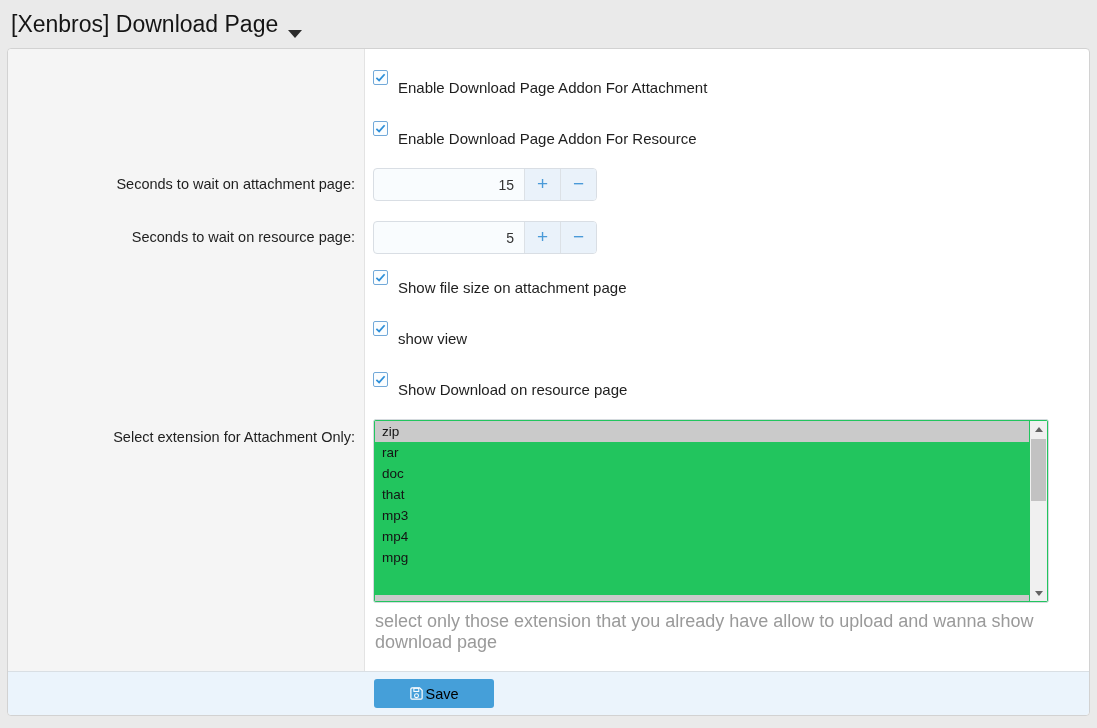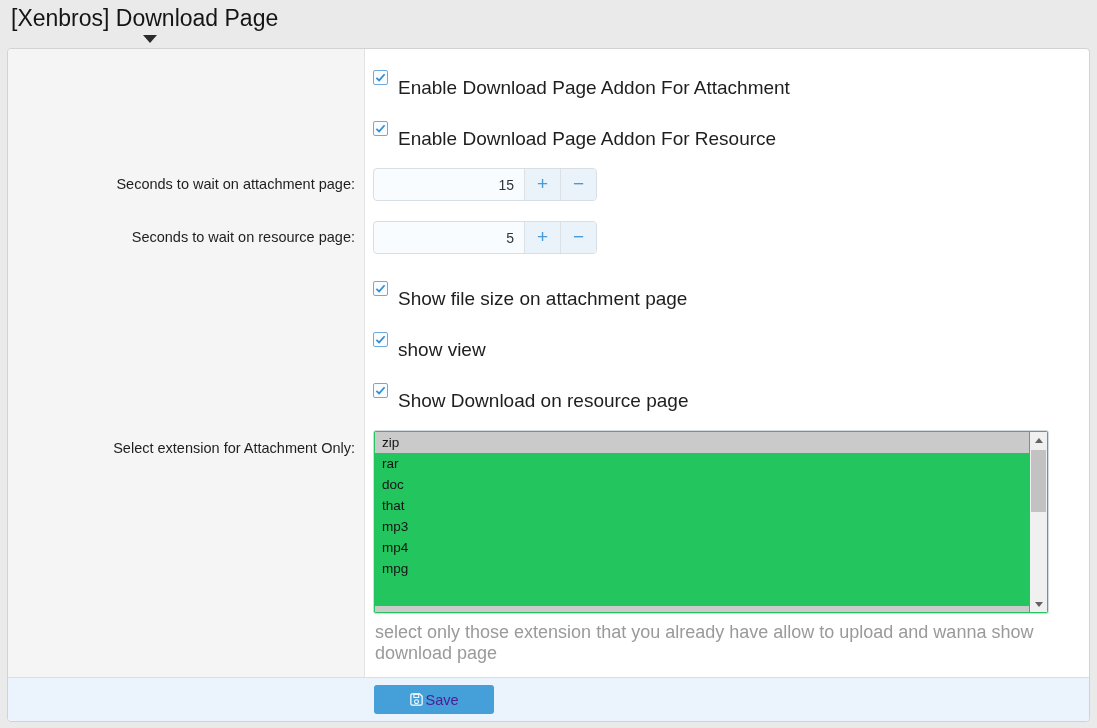--- a/index.html
+++ b/index.html
@@ -12,21 +12,21 @@
   }
   *{margin:0;padding:0;box-sizing:border-box;}
   html,body{width:1097px;height:728px;}
   body{
     background:var(--page-bg);
     font-family:"Liberation Sans","DejaVu Sans",sans-serif;
     color:#222; overflow:hidden;
   }
   
   .title-bar{height:48px;display:flex;align-items:center;padding-left:11px;}
-  .page-title{font-size:23px;font-weight:400;color:#151515;display:flex;align-items:center;flex-direction:column;}
+  .page-title{font-size:23px;font-weight:400;color:#151515;display:flex;align-items:flex-end;}
   .caret{width:0;height:0;border-left:7px solid transparent;border-right:7px solid transparent;
     border-top:8px solid #2b2b2b;display:inline-block;margin-left:10px;margin-top:3px;cursor:pointer;}
   
   .form-box{margin:0 7px;width:1083px;background:var(--box-bg);
     border:1px solid var(--box-border);border-radius:4px;}
   .form-body{position:relative;padding:20px 0 13px;min-height:622px;}
   .label-col-bg{position:absolute;left:0;top:0;bottom:0;width:357px;
     background:var(--label-col-bg);border-right:1px solid var(--label-col-border);
     border-top-left-radius:4px;}
   .row{position:relative;display:flex;}
@@ -34,22 +34,22 @@
     font-size:14.5px;color:#1e1e1e;}
   .row-content{padding-left:8px;flex:1;}
   
   .cb-row{height:17px;}
   .cb-row .row-label{visibility:hidden;}
   .cb-wrap{display:inline-flex;align-items:center;cursor:pointer;height:17px;}
   .checkbox{width:15px;height:15px;border:1px solid var(--checkbox-border);border-radius:2px;
     background:#fafdff;display:inline-flex;align-items:center;justify-content:center;flex:none;}
   .checkbox svg{visibility:hidden;}
   .checkbox.checked svg{visibility:visible;}
-  .cb-text{margin-left:10px;font-size:19px;color:#1e1e1e;white-space:nowrap;margin-top:20px;}
-  .mb34{margin-bottom:34px;} .mb31{margin-bottom:31px;} .mb32{margin-bottom:20px;} .mb35{margin-bottom:26px;}
+  .cb-text{margin-left:10px;font-size:15px;color:#1e1e1e;white-space:nowrap;margin-top:20px;}
+  .mb34{margin-bottom:34px;} .mb31{margin-bottom:31px;} .mb32{margin-bottom:20px;} .mb35{margin-bottom:15px;}
   
   .num-row{height:33px;align-items:center;}
   .num-row .row-label{line-height:33px;}
   .spinbox{display:inline-flex;width:224px;height:33px;border:1px solid var(--control-border);
     border-radius:4px;background:var(--control-bg);overflow:hidden;}
   .spin-input{flex:1;width:150px;border:none;background:transparent;text-align:right;
     padding-right:10px;font-size:14px;color:#333;font-family:inherit;outline:none;}
   .spin-btn{width:45px;border:none;border-left:1px solid #dce1e6;background:var(--segment-bg);
     color:#4a9ad8;font-size:19px;line-height:1;cursor:pointer;font-family:inherit;padding-bottom:2px;}
   
@@ -64,21 +64,21 @@
   .scroll-arrow{position:absolute;left:0;width:17px;height:16px;display:flex;align-items:center;justify-content:center;cursor:pointer;}
   .scroll-arrow.up{top:0;} .scroll-arrow.down{bottom:0;}
   .tri-up{width:0;height:0;border-left:4px solid transparent;border-right:4px solid transparent;border-bottom:5px solid #636363;}
   .tri-down{width:0;height:0;border-left:4px solid transparent;border-right:4px solid transparent;border-top:5px solid #636363;}
   .scroll-thumb{position:absolute;left:1px;right:1px;top:18px;height:62px;background:#c2c2c2;cursor:pointer;}
   .hint{margin-top:8px;font-size:18px;color:var(--hint-color);padding-left:2px;}
   
   .form-footer{height:44px;background:var(--footer-bg);border-top:1px solid var(--footer-border);
     border-radius:0 0 4px 4px;display:flex;align-items:center;}
   .save-btn{margin-left:366px;height:29px;min-width:120px;padding:0 18px;border:none;border-radius:3px;
-    background:var(--accent-blue);color:#4c1d95;font-size:14.5px;font-family:inherit;cursor:pointer;
+    background:var(--accent-blue);color:#000000;font-size:14.5px;font-family:inherit;cursor:pointer;
     display:inline-flex;align-items:center;justify-content:center;gap:1px;}
 </style>
 </head>
 <body>
 
 <div class="title-bar">
   <h1 class="page-title">
     <span>[Xenbros] Download Page</span>
     <span class="caret"></span>
   </h1>

